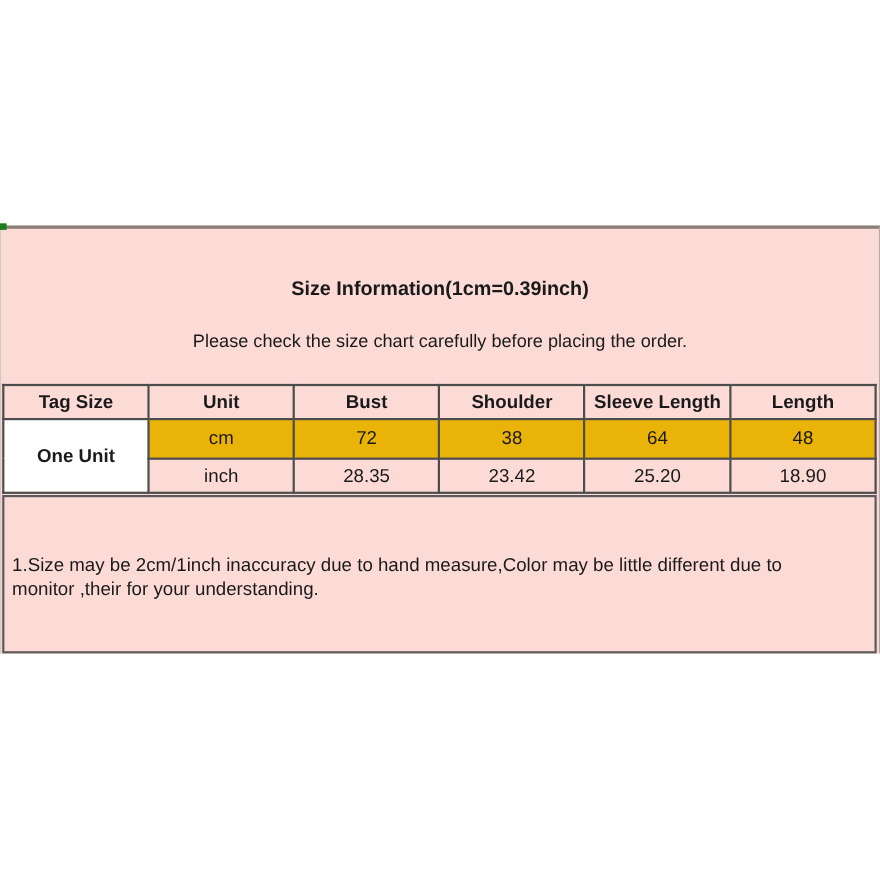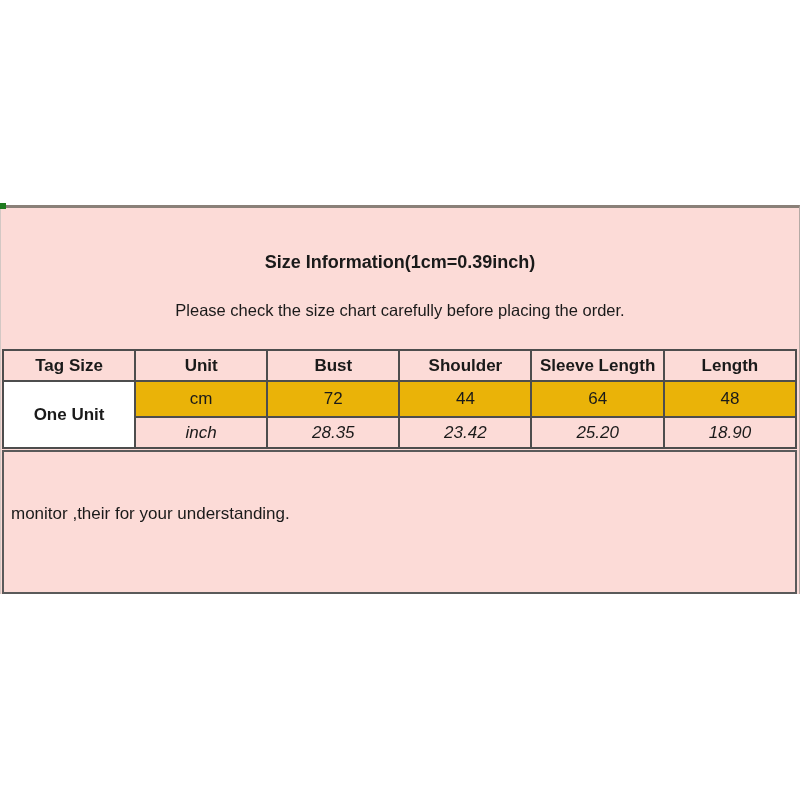--- a/index.html
+++ b/index.html
@@ -60,21 +60,21 @@
     font-size: 17px;
     padding: 0;
   }
   table.size-table th {
     background: #fcdbd7;
     font-weight: bold;
     height: 29px;
     margin-left: 47px;
   }
   tr.row-cm td { background: #eab308; height: 34px; font-weight: normal; }
-  tr.row-inch td { background: #fcdbd7; height: 29px; font-weight: normal; font-style: italic; }
+  tr.row-inch td { background: #fcdbd7; height: 29px; font-weight: normal; }
   td.onesize {
     background: #ffffff !important;
     font-weight: bold !important;
   }
 
   .attention {
     position: absolute;
     left: 2px; top: 450px;
     width: 795px; height: 144px;
     box-sizing: border-box;
@@ -112,31 +112,32 @@
         <th>Unit</th>
         <th>Bust</th>
         <th>Shoulder</th>
         <th>Sleeve Length</th>
         <th>Length</th>
       </tr>
       <tr class="row-cm">
         <td class="onesize" rowspan="2">One Unit</td>
         <td>cm</td>
         <td>72</td>
-        <td>44</td>
+        <td>38</td>
         <td>64</td>
         <td>48</td>
       </tr>
       <tr class="row-inch">
         <td>inch</td>
         <td>28.35</td>
         <td>23.42</td>
         <td>25.20</td>
         <td>18.90</td>
       </tr>
     </tbody>
   </table>
 
   <div class="attention">
+    <div class="att-line">1.Size may be 2cm/1inch inaccuracy due to hand measure,Color may be little different due to</div>
     <div class="att-line">monitor ,their for your understanding.</div>
   </div>
 
 </div>
 
 </body></html>

